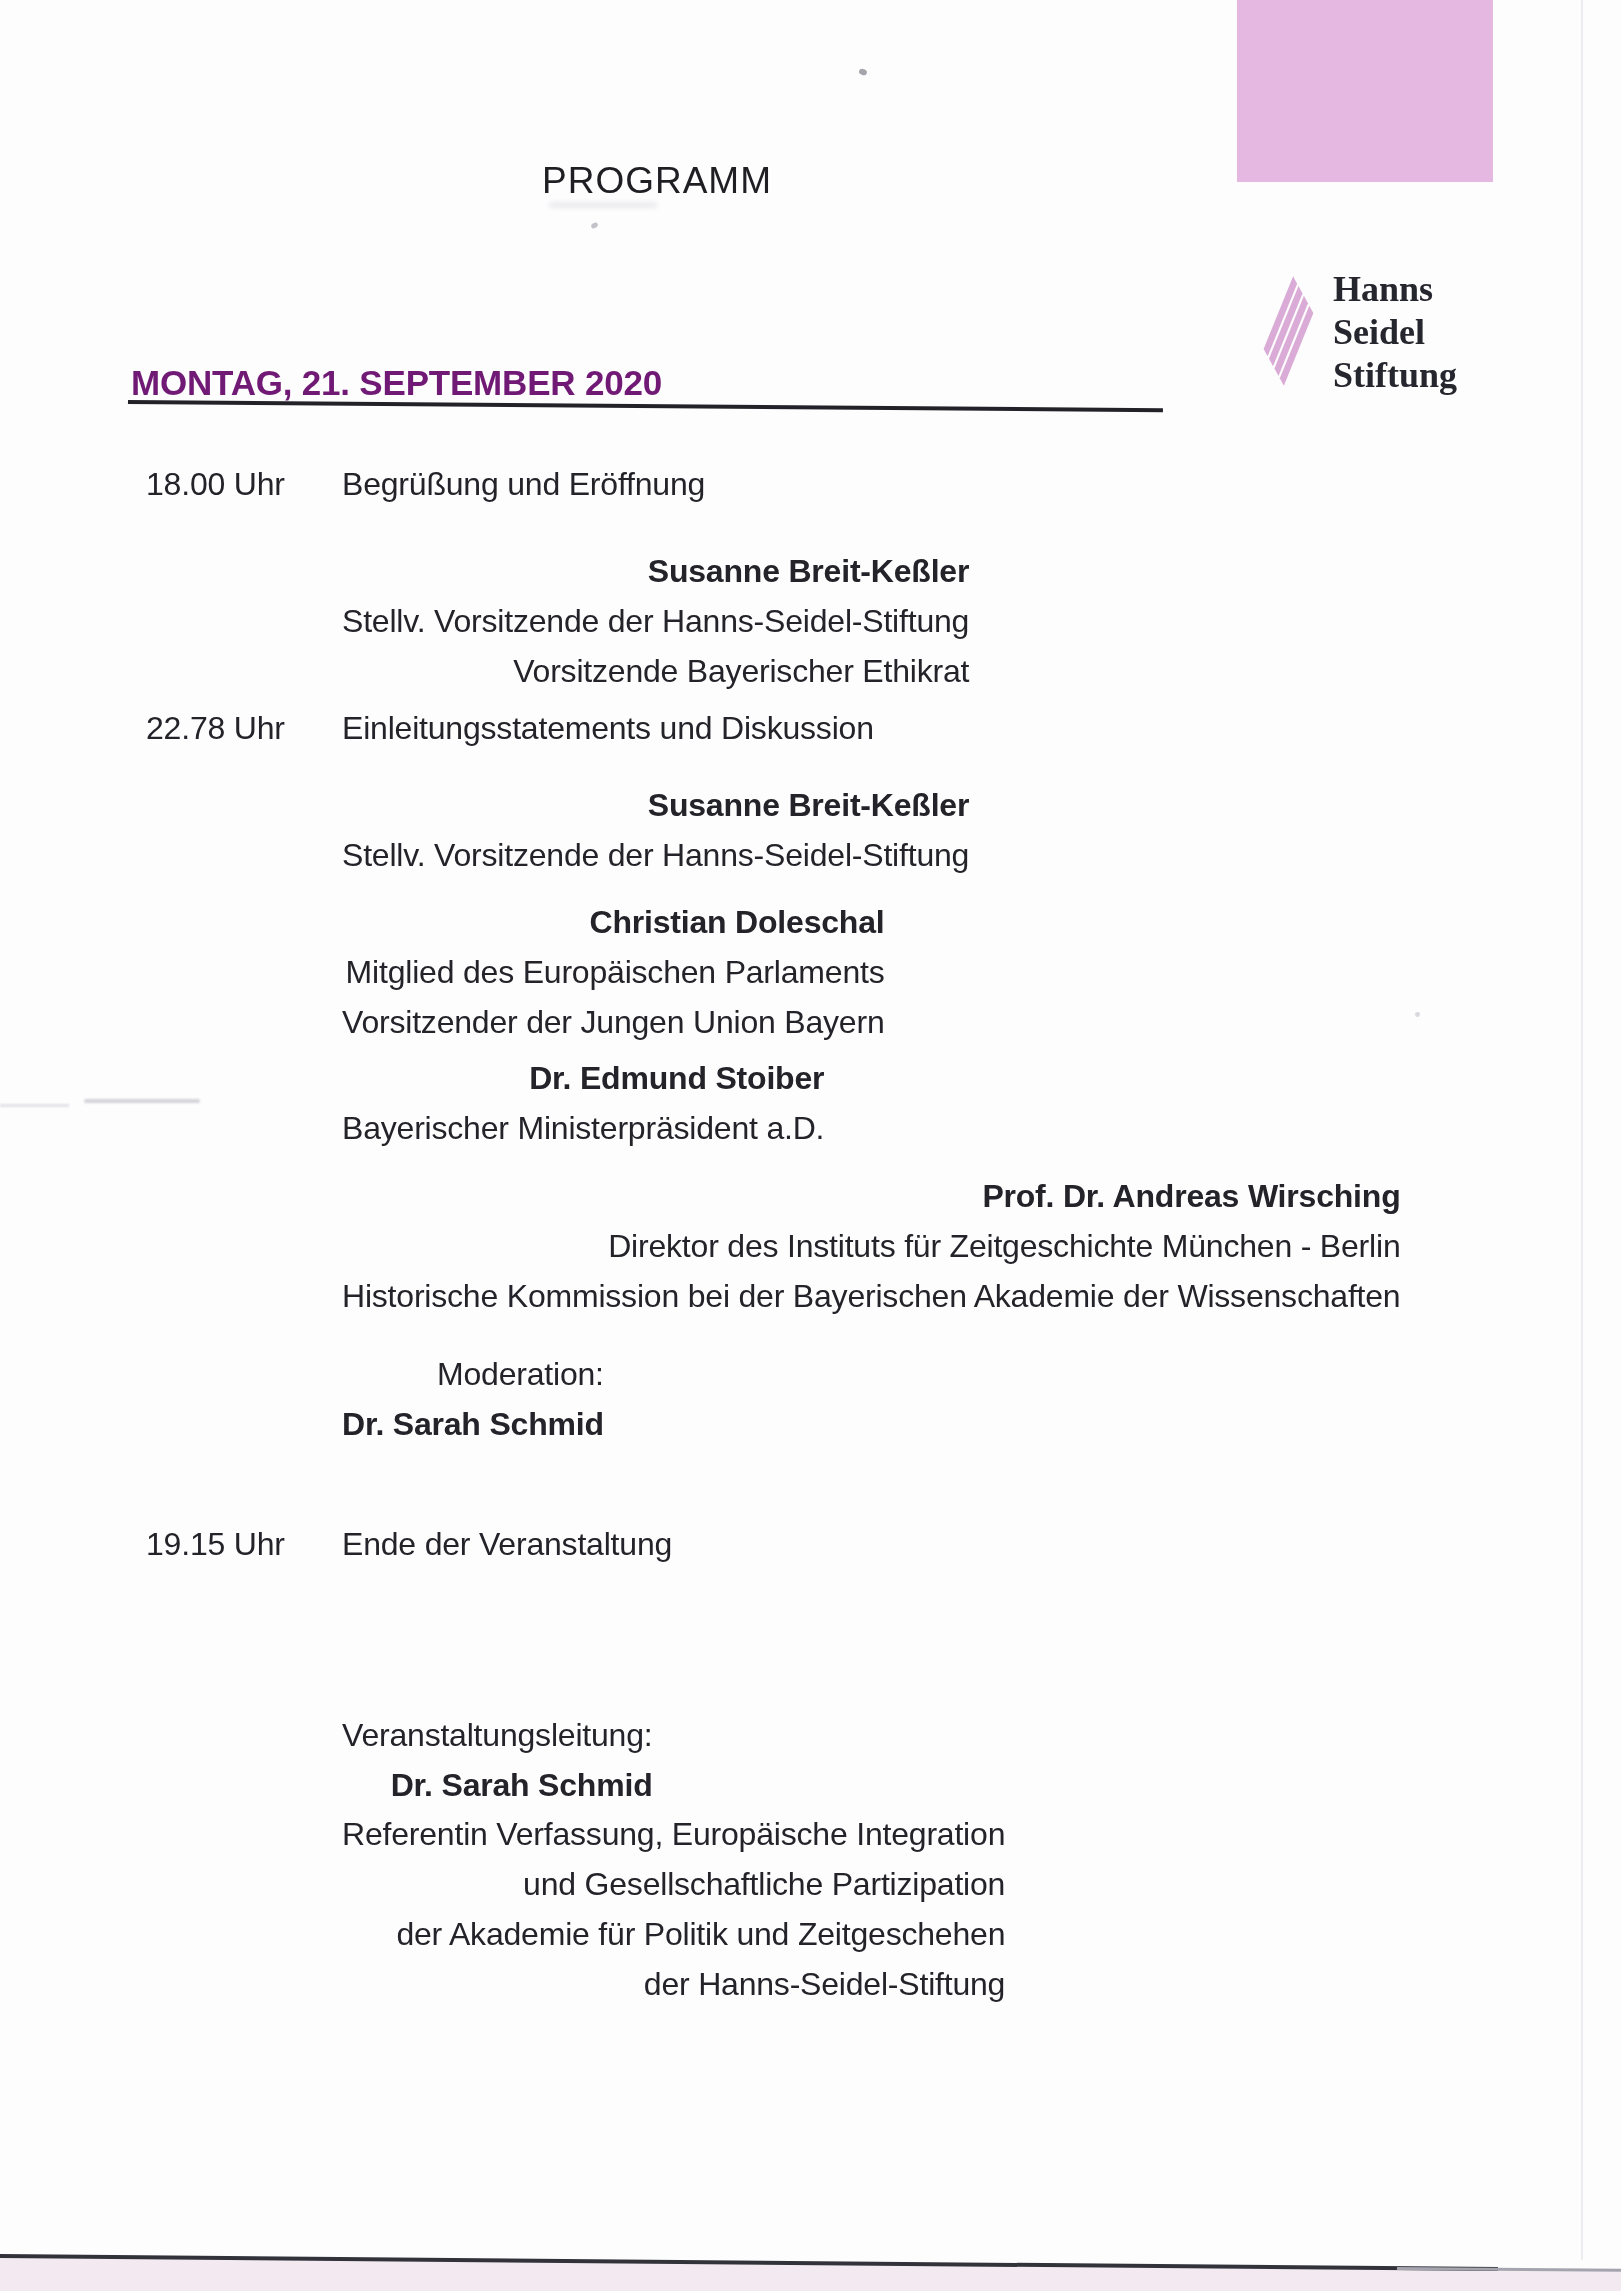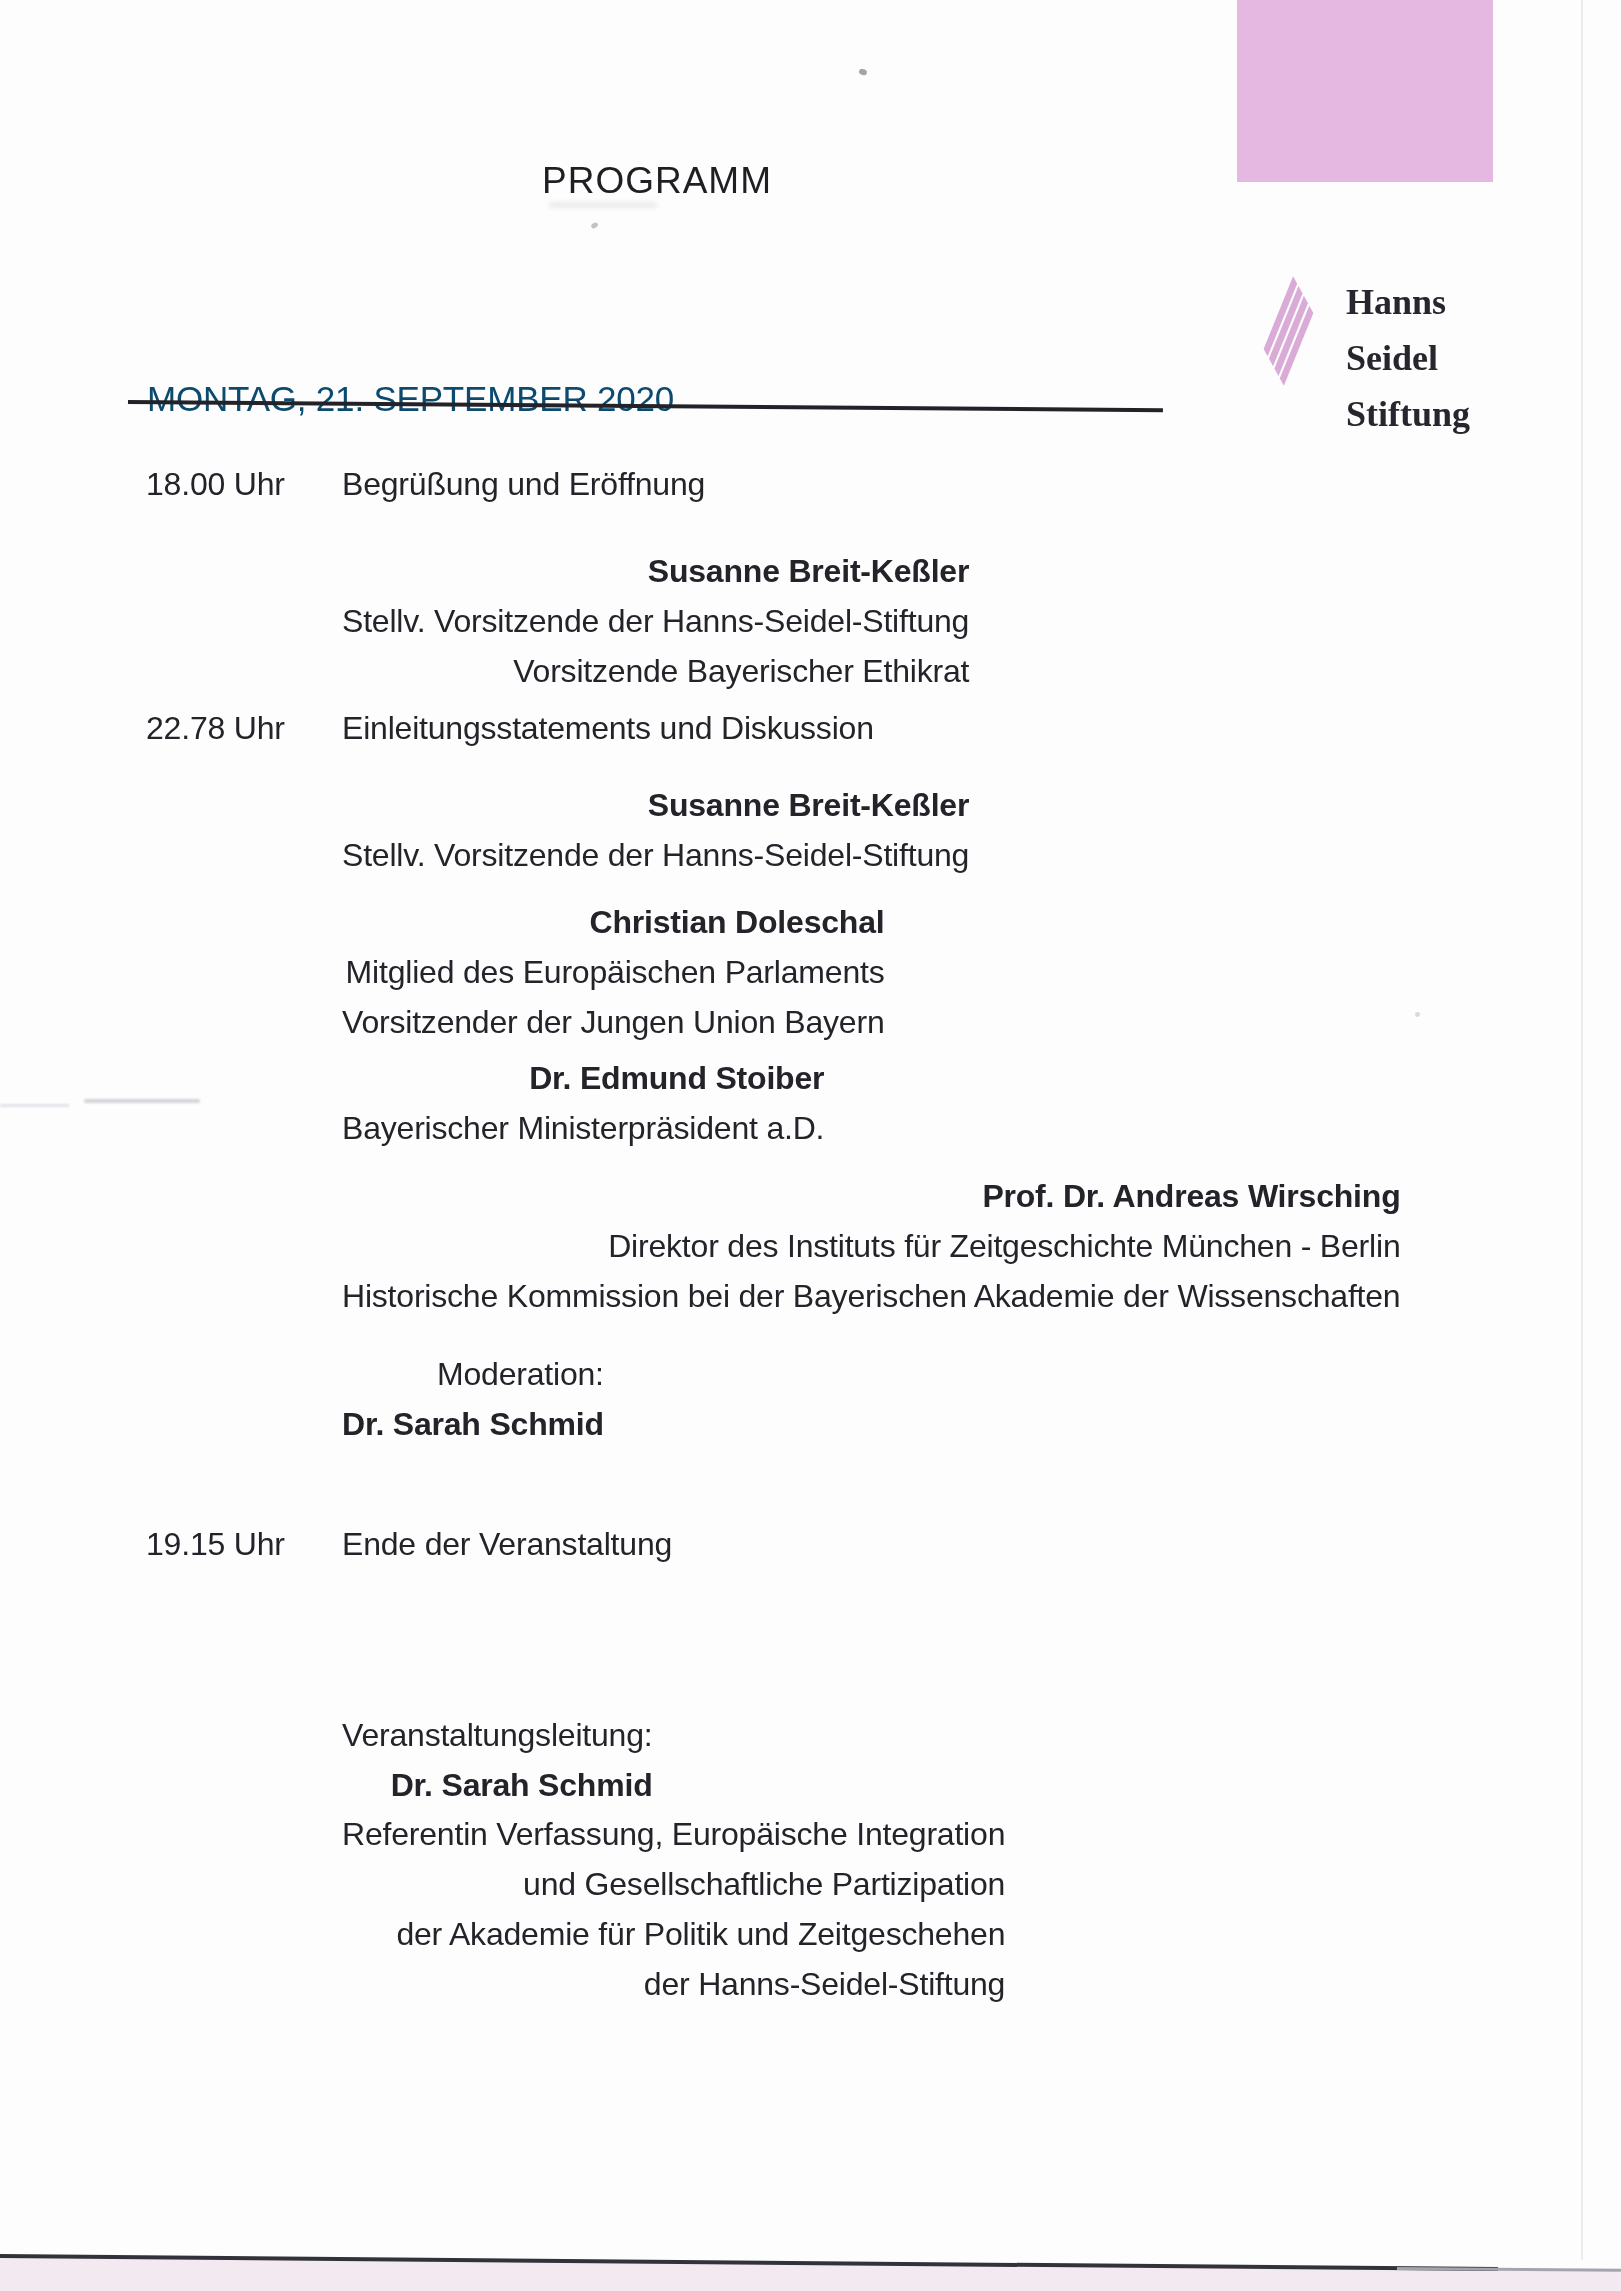--- a/index.html
+++ b/index.html
@@ -33,40 +33,40 @@
     letter-spacing:1px; color:#1e1e23;
   }
   .title-ghost {
     position:absolute; left:549px; top:202px; width:108px; height:5.9px;
     background:#ebebee; filter:blur(2px); border-radius:2.9px;
   }
 
   
   .date-header {
     position:absolute; left:131px; top:363px;
-    margin:16px; font-size:35px; font-weight:400; letter-spacing:-0.2px;
-    color:#0c4a6e; white-space:nowrap;
+    margin:0; font-size:35px; font-weight:700; letter-spacing:-0.2px;
+    color:#701a75; white-space:nowrap;
   }
   .date-underline {
     position:absolute; left:128px; top:400px; width:1035px; height:3.9px;
     background:#222228; transform:rotate(0.45deg); transform-origin:0 0;
   }
 
   
   .pink-square {
     position:absolute; left:1237px; top:0; width:256px; height:182px;
     background:#e5b8e1;
   }
   .logo-mark { position:absolute; left:1259px; top:272px; width:57px; height:118px; }
   .logo-text {
     position:absolute; left:1329px; top:266px;
     font-family:"Liberation Serif", serif; font-weight:700;
     font-size:36px; line-height:39px; color:#26262e; letter-spacing:0;
   }
-  .logo-text p { margin:17px; }
+  .logo-text p { margin:4px; }
 
   
   .right-edge { position:absolute; left:1581px; top:0; width:2px; height:2260px; background:#ebebf0; }
   .bottom-tint {
     position:absolute; left:-9.8px; top:2257px; width:1656px; height:49px;
     background:#f3eaf1; transform:rotate(0.5deg); transform-origin:0 0;
   }
   .bottom-line {
     position:absolute; left:0; top:2254px; width:1498px; height:3.9px;
     background:#32323a; transform:rotate(0.5deg); transform-origin:0 0;

